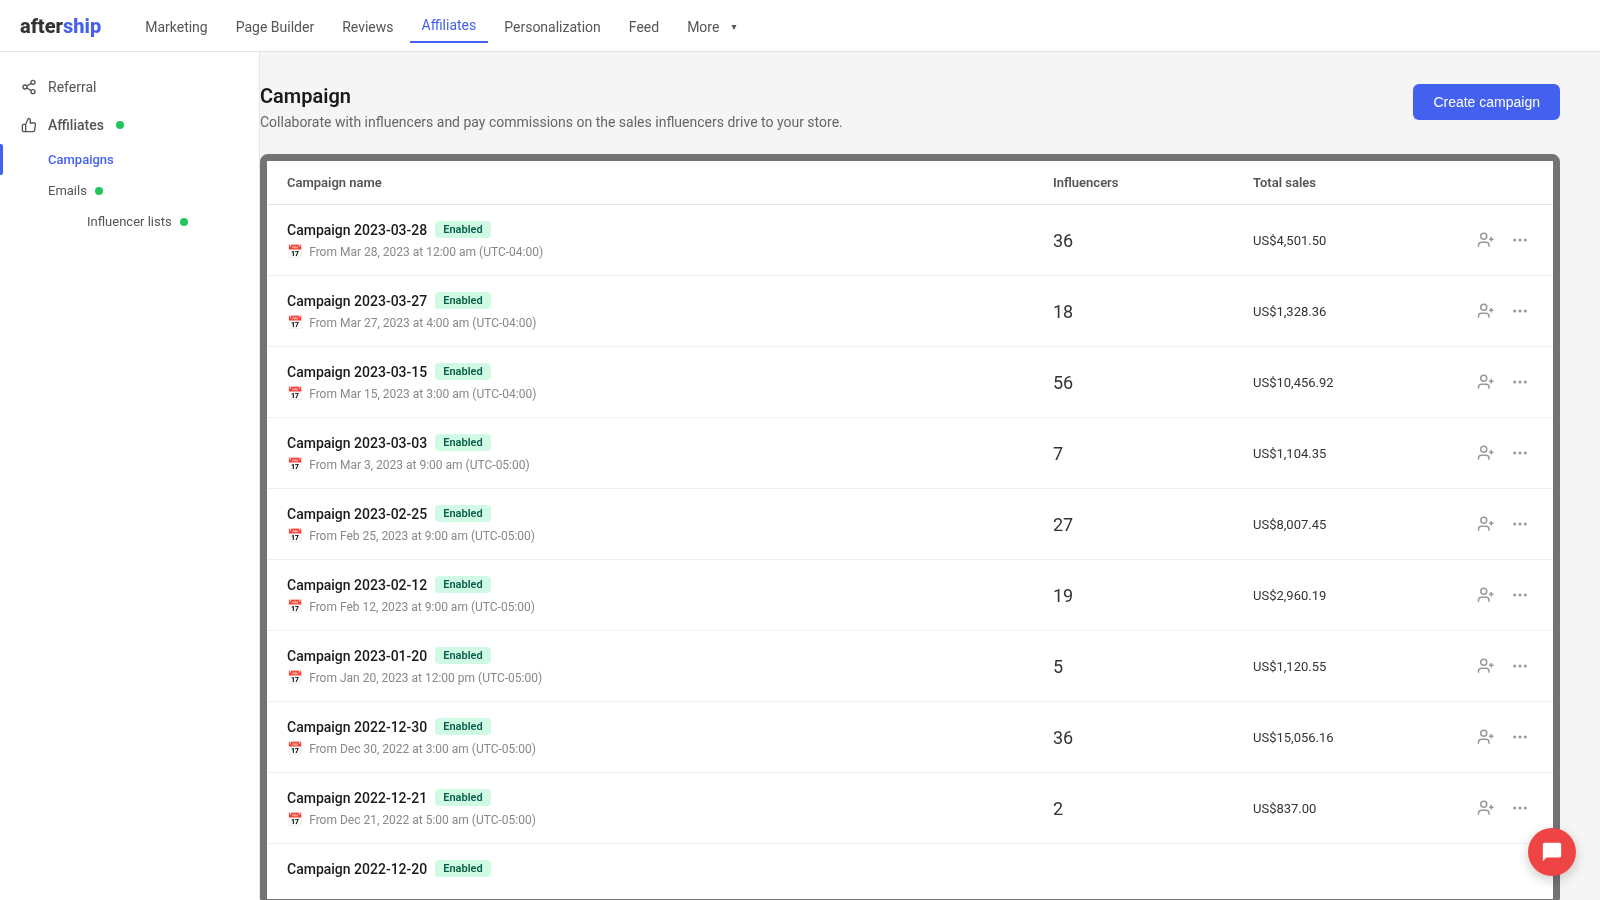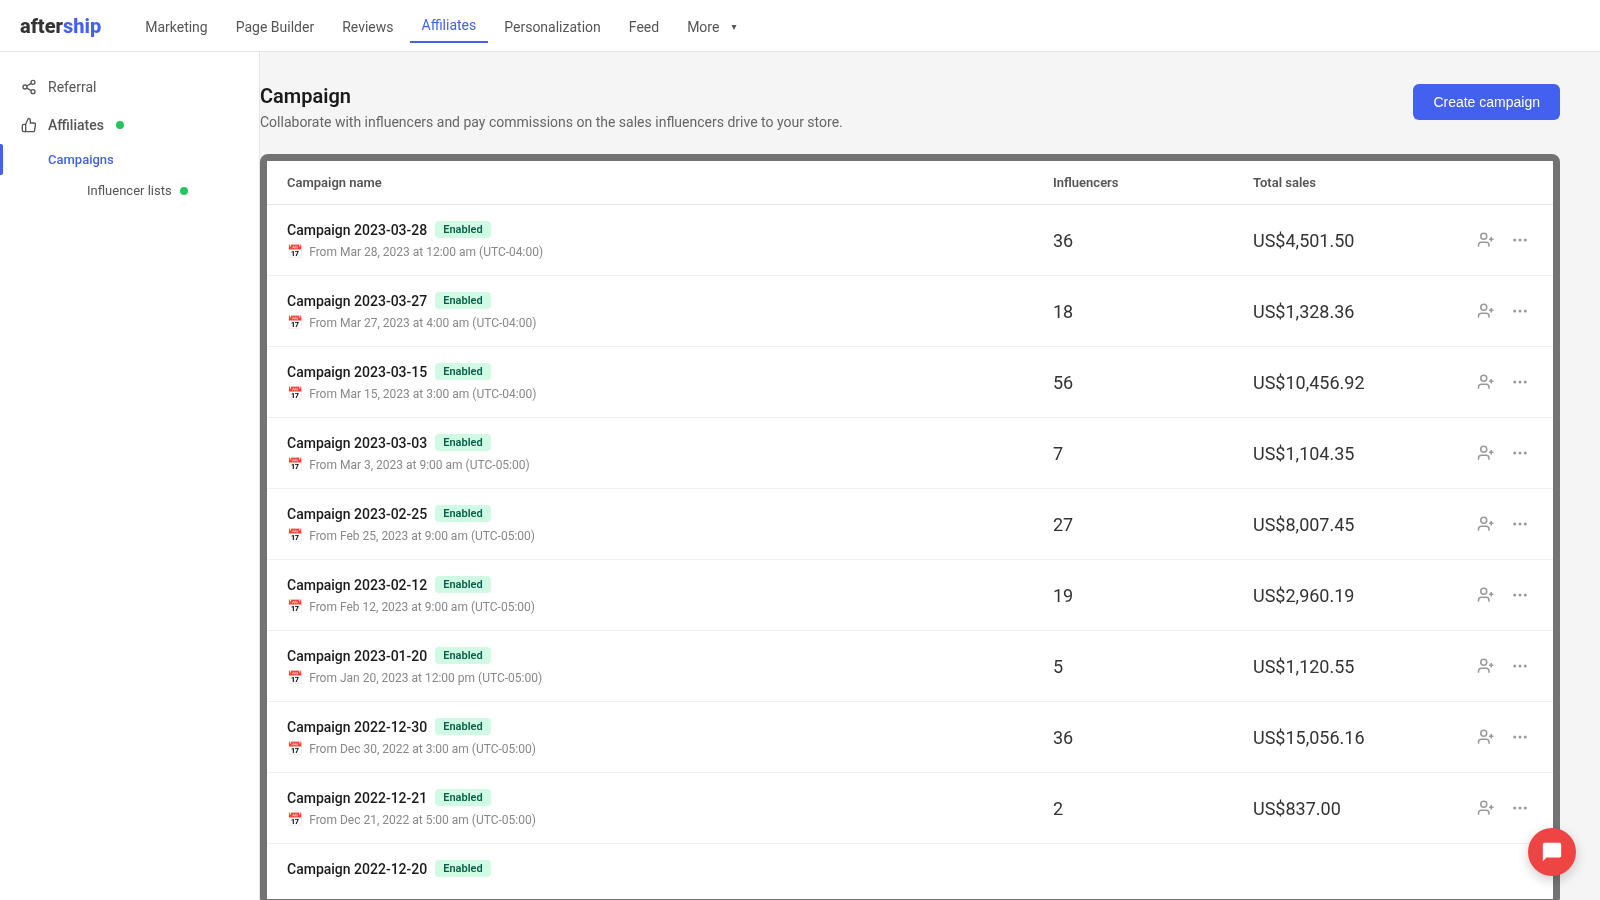--- a/index.html
+++ b/index.html
@@ -69,21 +69,21 @@
       background: #fff;
     }
     .table-row:last-child { border-bottom: none; }
     .campaign-name { font-size: 14px; font-weight: 500; color: #1a1a1a; display: flex; align-items: center; gap: 8px; margin-bottom: 6px; }
     .campaign-date { font-size: 12px; color: #888; display: flex; align-items: center; gap: 6px; }
     .enabled-badge {
       background: #d1fae5; color: #065f46; font-size: 11px; font-weight: 600;
       padding: 2px 8px; border-radius: 4px;
     }
     .influencers-count { font-size: 18px; color: #333; }
-    .total-sales { font-size: 18px; color: #333; }
+    .total-sales { font-size: 13px; color: #333; }
     .row-actions { display: flex; align-items: center; gap: 8px; justify-content: flex-end; }
     .action-btn {
       background: none; border: none; cursor: pointer; color: #999; padding: 4px;
       border-radius: 4px; display: flex; align-items: center; justify-content: center;
     }
 
     
     .cal-icon { font-size: 13px; color: #aaa; }
 
     
@@ -142,20 +142,24 @@
     </span>
     <span>Affiliates</span>
     <span class="dot-badge"></span>
   </div>
 
   <div class="sub-items">
     <div class="sub-item active" style="position:relative;">
       <div class="sidebar-active-bar"></div>
       <span>Campaigns</span>
     </div>
+    <div class="sub-item" style="display:flex;align-items:center;gap:6px;">
+      <span>Emails</span>
+      <span class="dot-badge"></span>
+    </div>
     <div class="sub-item" style="display:flex;align-items:center;gap:6px;margin-left:39px;">
       <span>Influencer lists</span>
       <span class="dot-badge"></span>
     </div>
   </div>
 </aside>
 
 <main class="main-content">
   <div class="page-header">
     <div>

